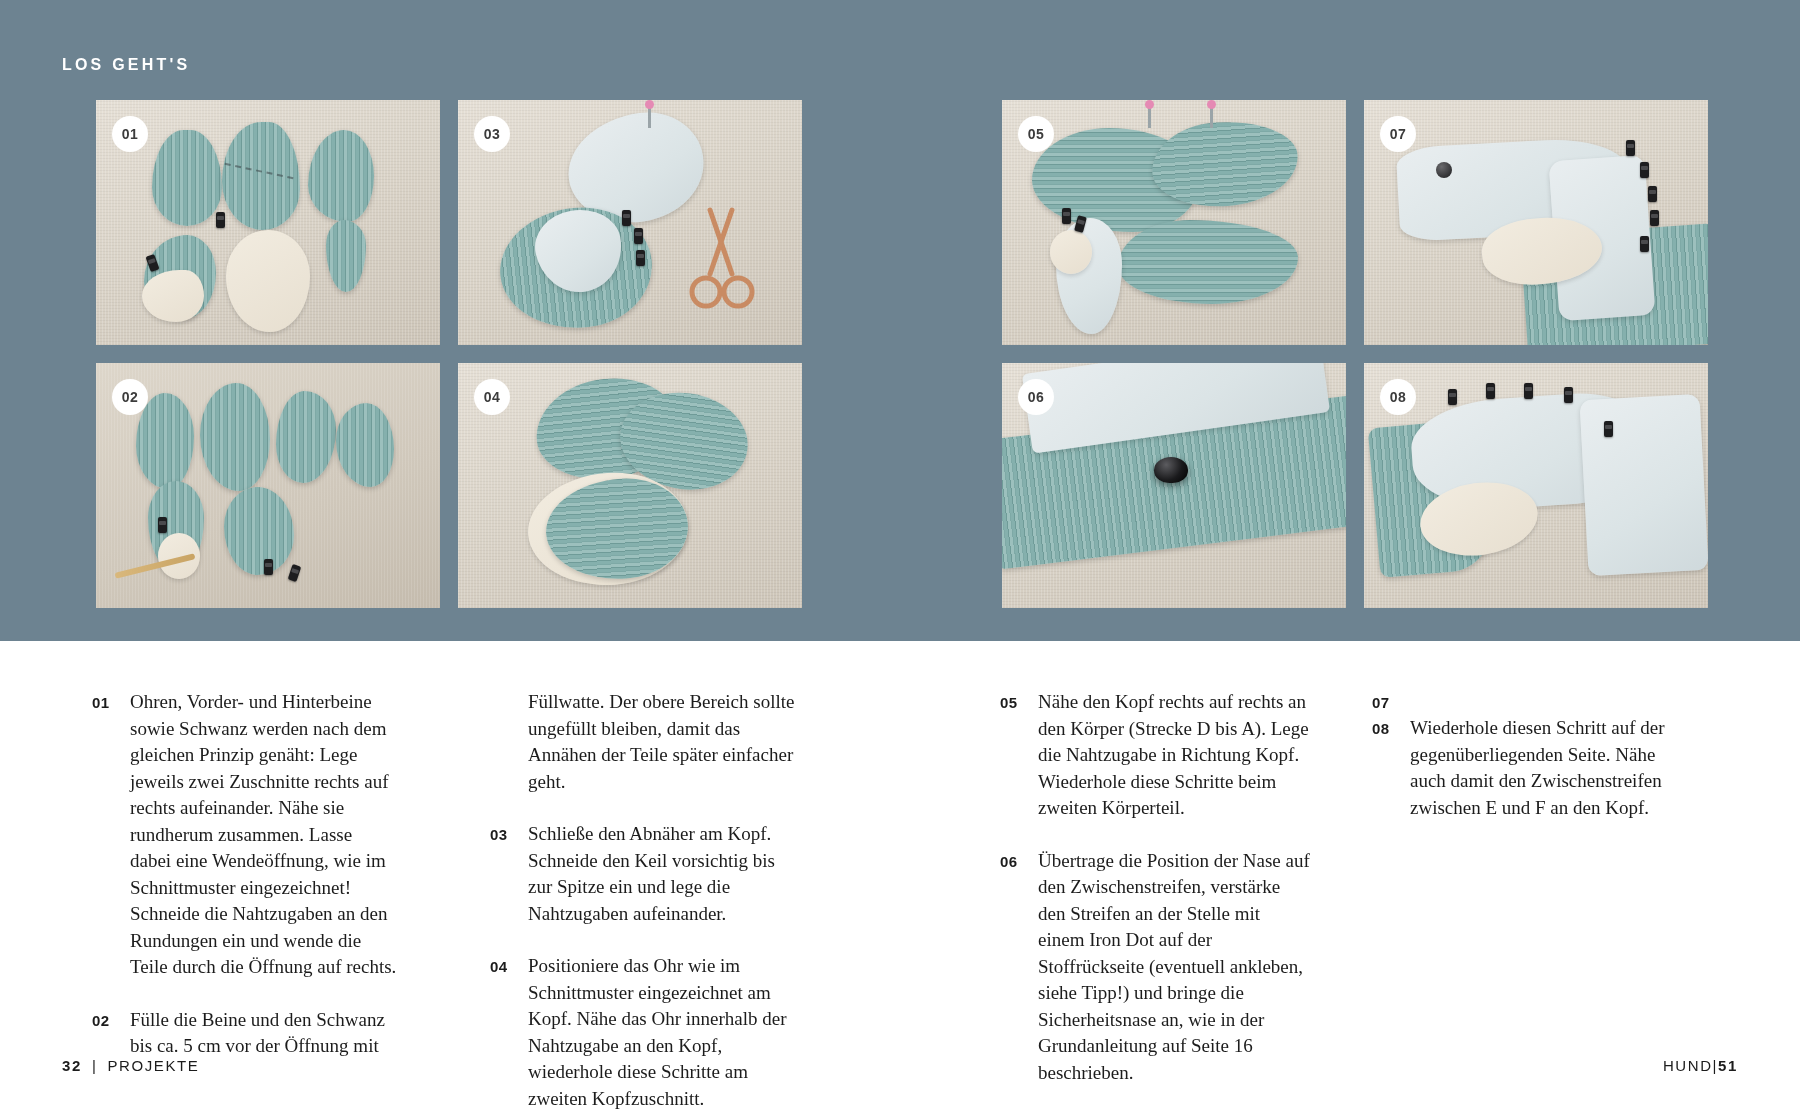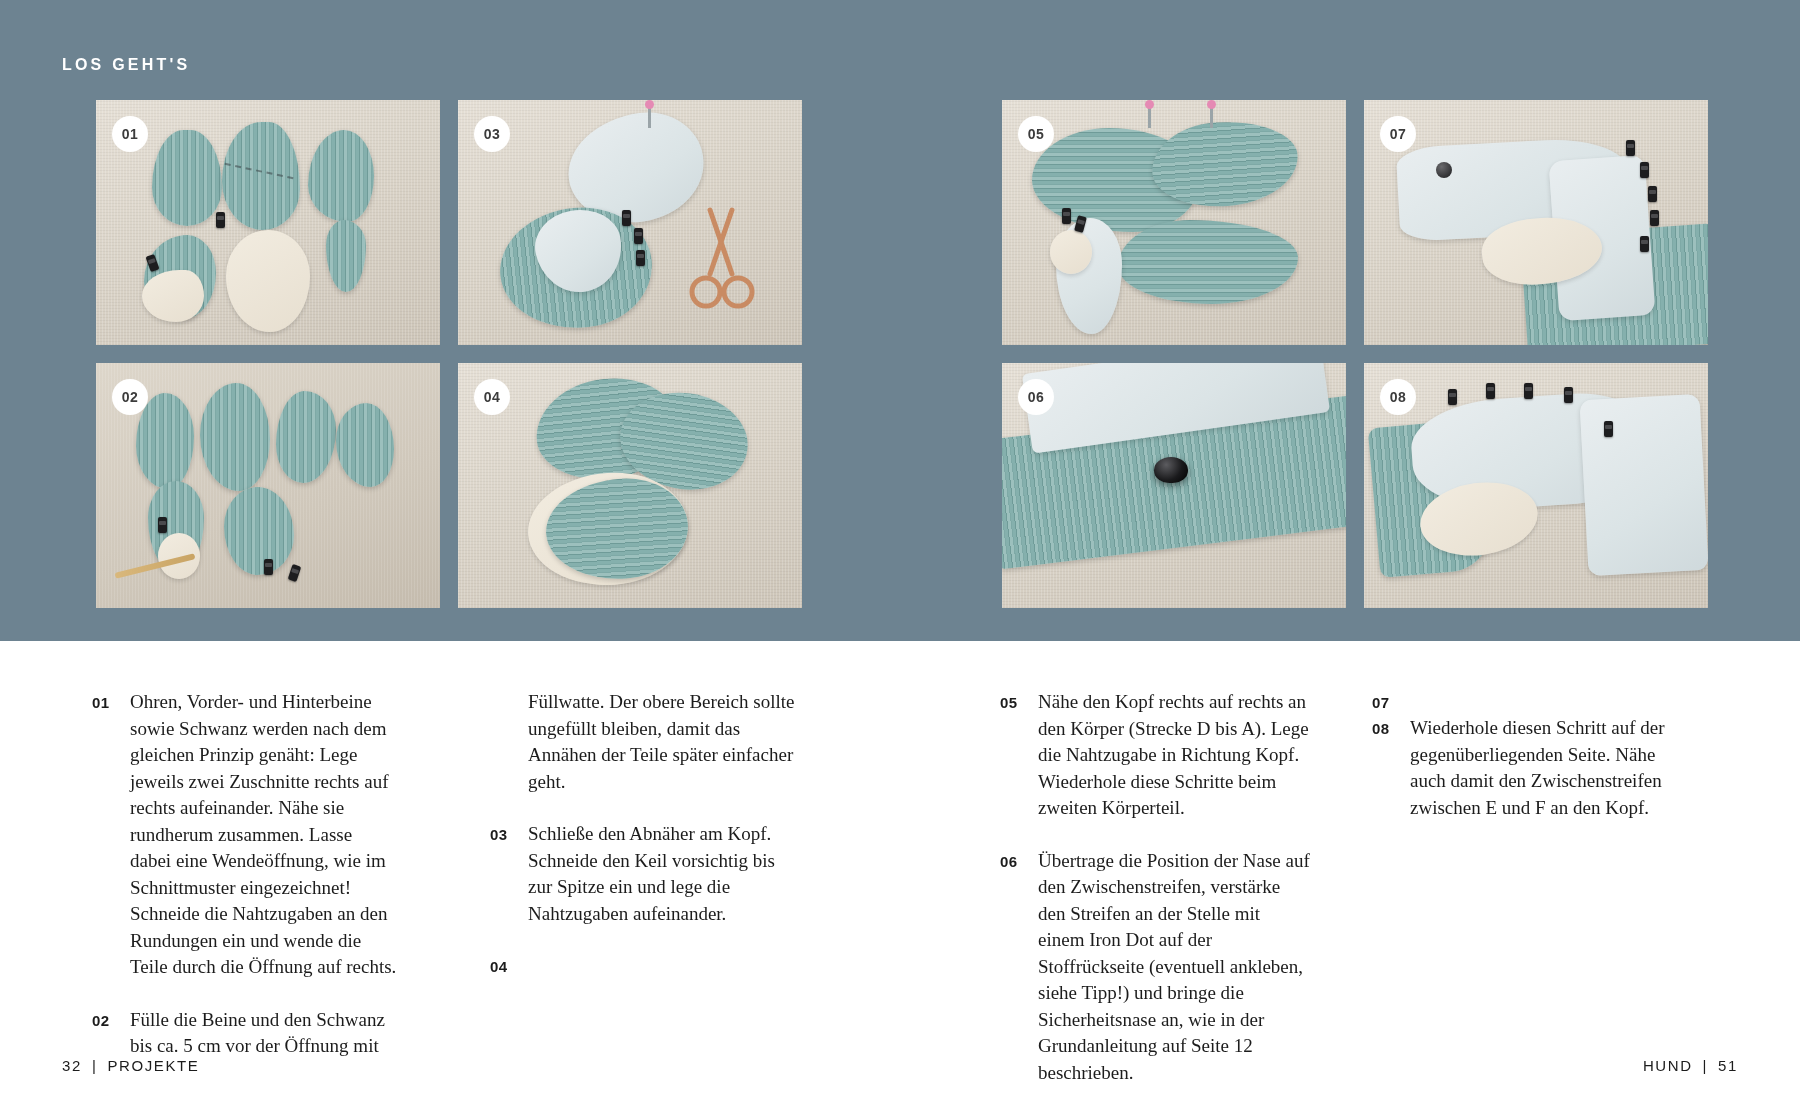--- a/index.html
+++ b/index.html
@@ -237,23 +237,22 @@
   .footer-right {
     position: absolute;
     right: 62px;
     bottom: 38px;
     font-family: "Liberation Sans", sans-serif;
     font-size: 15px;
     letter-spacing: 1.6px;
     color: #1c1c1c;
     display: flex;
     align-items: center;
-    gap: 10px;
-  }
-  .footer-num { font-weight: normal; }
+  }
+  .footer-num { font-weight: bold; }
   .sep { color: #1c1c1c; }
 </style>
 </head>
 <body>
 
 <div class="page">
 
   <div class="photo-band">
     <div class="band-title">LOS GEHT'S</div>
 
@@ -390,31 +389,32 @@
       <div class="para no-num">
         <span class="num"></span>
         <span class="body">Füllwatte. Der obere Bereich sollte ungefüllt bleiben, damit das Annähen der Teile später einfacher geht.</span>
       </div>
       <div class="para">
         <span class="num">03</span>
         <span class="body">Schließe den Abnäher am Kopf. Schneide den Keil vorsichtig bis zur Spitze ein und lege die Nahtzugaben aufeinander.</span>
       </div>
       <div class="para">
         <span class="num">04</span>
+        <span class="body">Positioniere das Ohr wie im Schnittmuster eingezeichnet am Kopf. Nähe das Ohr innerhalb der Nahtzugabe an den Kopf, wiederhole diese Schritte am zweiten Kopfzuschnitt.</span>
       </div>
     </div>
 
     <div class="col" id="col-3">
       <div class="para">
         <span class="num">05</span>
         <span class="body">Nähe den Kopf rechts auf rechts an den Körper (Strecke D bis A). Lege die Nahtzugabe in Richtung Kopf. Wiederhole diese Schritte beim zweiten Körperteil.</span>
       </div>
       <div class="para">
         <span class="num">06</span>
-        <span class="body">Übertrage die Position der Nase auf den Zwischenstreifen, verstärke den Streifen an der Stelle mit einem Iron Dot auf der Stoffrückseite (eventuell ankleben, siehe Tipp!) und bringe die Sicherheitsnase an, wie in der Grundanleitung auf Seite 12 beschrieben.</span>
+        <span class="body">Übertrage die Position der Nase auf den Zwischenstreifen, verstärke den Streifen an der Stelle mit einem Iron Dot auf der Stoffrückseite (eventuell ankleben, siehe Tipp!) und bringe die Sicherheitsnase an, wie in der Grundanleitung auf Seite 16 beschrieben.</span>
       </div>
     </div>
 
     <div class="col" id="col-4">
       <div class="para">
         <span class="num">07</span>
       </div>
       <div class="para">
         <span class="num">08</span>
         <span class="body">Wiederhole diesen Schritt auf der gegenüberliegenden Seite. Nähe auch damit den Zwischenstreifen zwischen E und F an den Kopf.</span>

